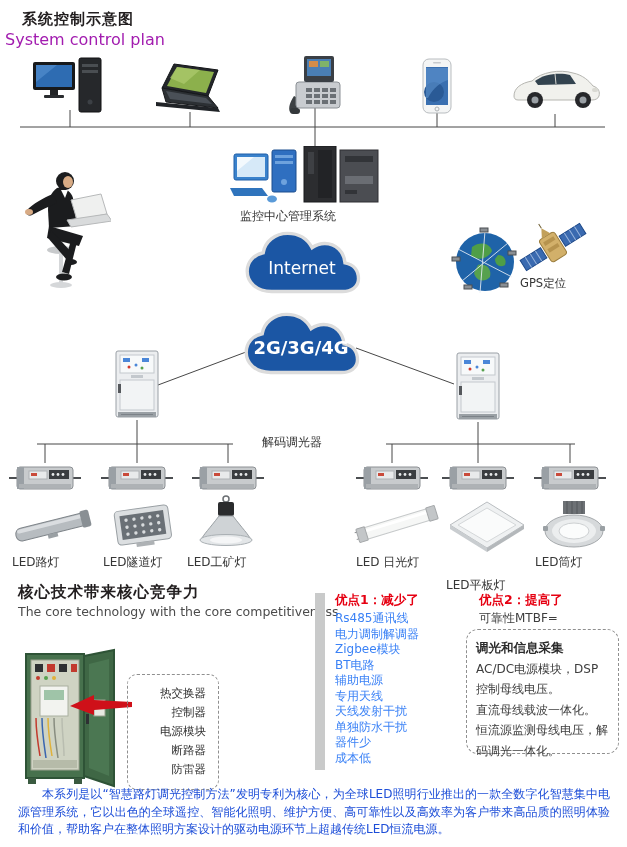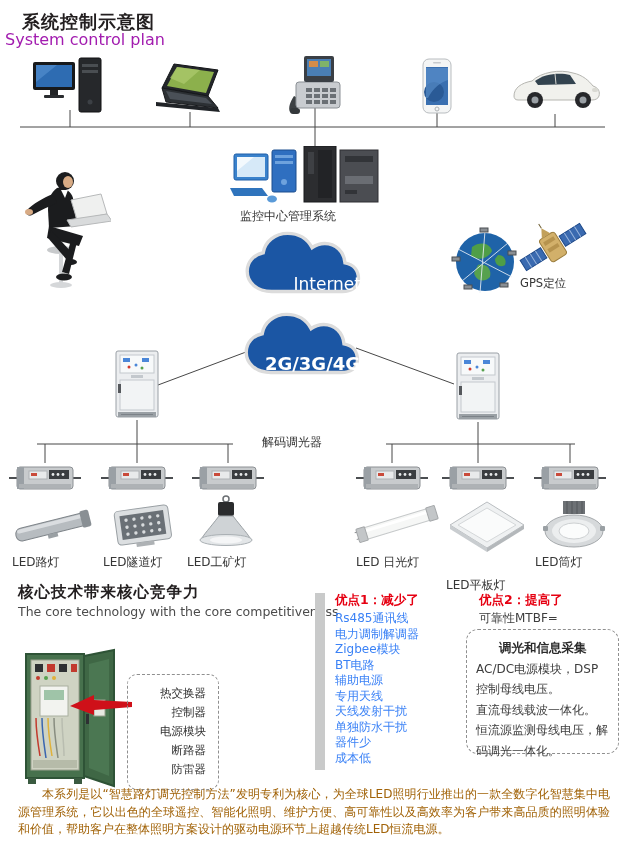--- a/index.html
+++ b/index.html
@@ -1,37 +1,37 @@
 <!DOCTYPE html>
 <html><head>
 <meta charset="utf-8">
 <style>
   html,body{margin:0;padding:0;background:#fff;}
   .canvas{position:relative;width:627px;height:847px;background:#ffffff;overflow:hidden;
           font-family:"DejaVu Sans","Liberation Sans",sans-serif;color:#2f2f2f;}
   .abs{position:absolute;}
-  .title-cn{position:absolute;left:22px;top:10px;font-size:18px;font-weight:bold;color:#221e1f;letter-spacing:1px;}
+  .title-cn{position:absolute;left:22px;top:10px;font-size:15px;font-weight:bold;color:#221e1f;letter-spacing:1px;}
   .title-en{position:absolute;left:5px;top:30px;font-size:16px;color:#a21caf;}
   .diagram-label{position:absolute;font-size:12px;color:#363636;white-space:nowrap;text-align:left;}
-  .cloud-label{position:absolute;color:#ffffff;text-align:right;white-space:nowrap;margin-top:16px;}
+  .cloud-label{position:absolute;color:#ffffff;text-align:center;white-space:nowrap;}
   .sec-title-cn{position:absolute;left:18px;top:582px;font-size:15.5px;font-weight:bold;color:#221e1f;letter-spacing:1px;}
   .sec-title-en{position:absolute;left:18px;top:604px;font-size:12.5px;color:#4b4b4b;}
   .gray-bar{position:absolute;left:315px;top:593px;width:10px;height:177px;background:#c9caca;}
   .red-head{position:absolute;color:#e60012;font-weight:bold;font-size:12.5px;white-space:nowrap;}
   .adv-list{position:absolute;left:335px;top:611px;margin:0;padding:0;list-style:none;
             font-size:12px;line-height:15.5px;color:#3b82f6;}
   .adv2-sub{position:absolute;left:479px;top:610px;font-size:12px;color:#3d3d3d;}
   .info-box{position:absolute;left:466px;top:629px;width:133px;height:107px;border:1.5px dashed #8f8f8f;
             border-radius:12px;padding:8px 9px;font-size:12px;line-height:20.5px;color:#3d3d3d;}
-  .info-title{font-weight:bold;font-size:12.5px;color:#2b2b2b;margin-left:23px;}
+  .info-title{font-weight:bold;font-size:12.5px;color:#2b2b2b;}
   .parts-box{position:absolute;left:127px;top:674px;width:66px;height:96px;border:1.5px dashed #8f8f8f;
              border-radius:10px;padding:9px 12px;text-align:right;}
   .parts-box ul{margin:0;padding:0;list-style:none;font-size:11.5px;line-height:19px;color:#2f2f2f;}
   .paragraph{position:absolute;left:18px;top:786px;width:592px;font-size:12px;line-height:17.6px;
-             color:#a16207;text-align:justify;text-indent:2em;}
+             color:#1d4ed8;text-align:justify;text-indent:2em;}
   svg{display:block;}
 </style>
 </head>
 <body>
 
 <div class="canvas">
 
   <svg class="abs" style="left:0;top:0" width="627" height="847">
     <g stroke="#474747" stroke-width="1">
       <line x1="20" y1="127" x2="605" y2="127"></line>

